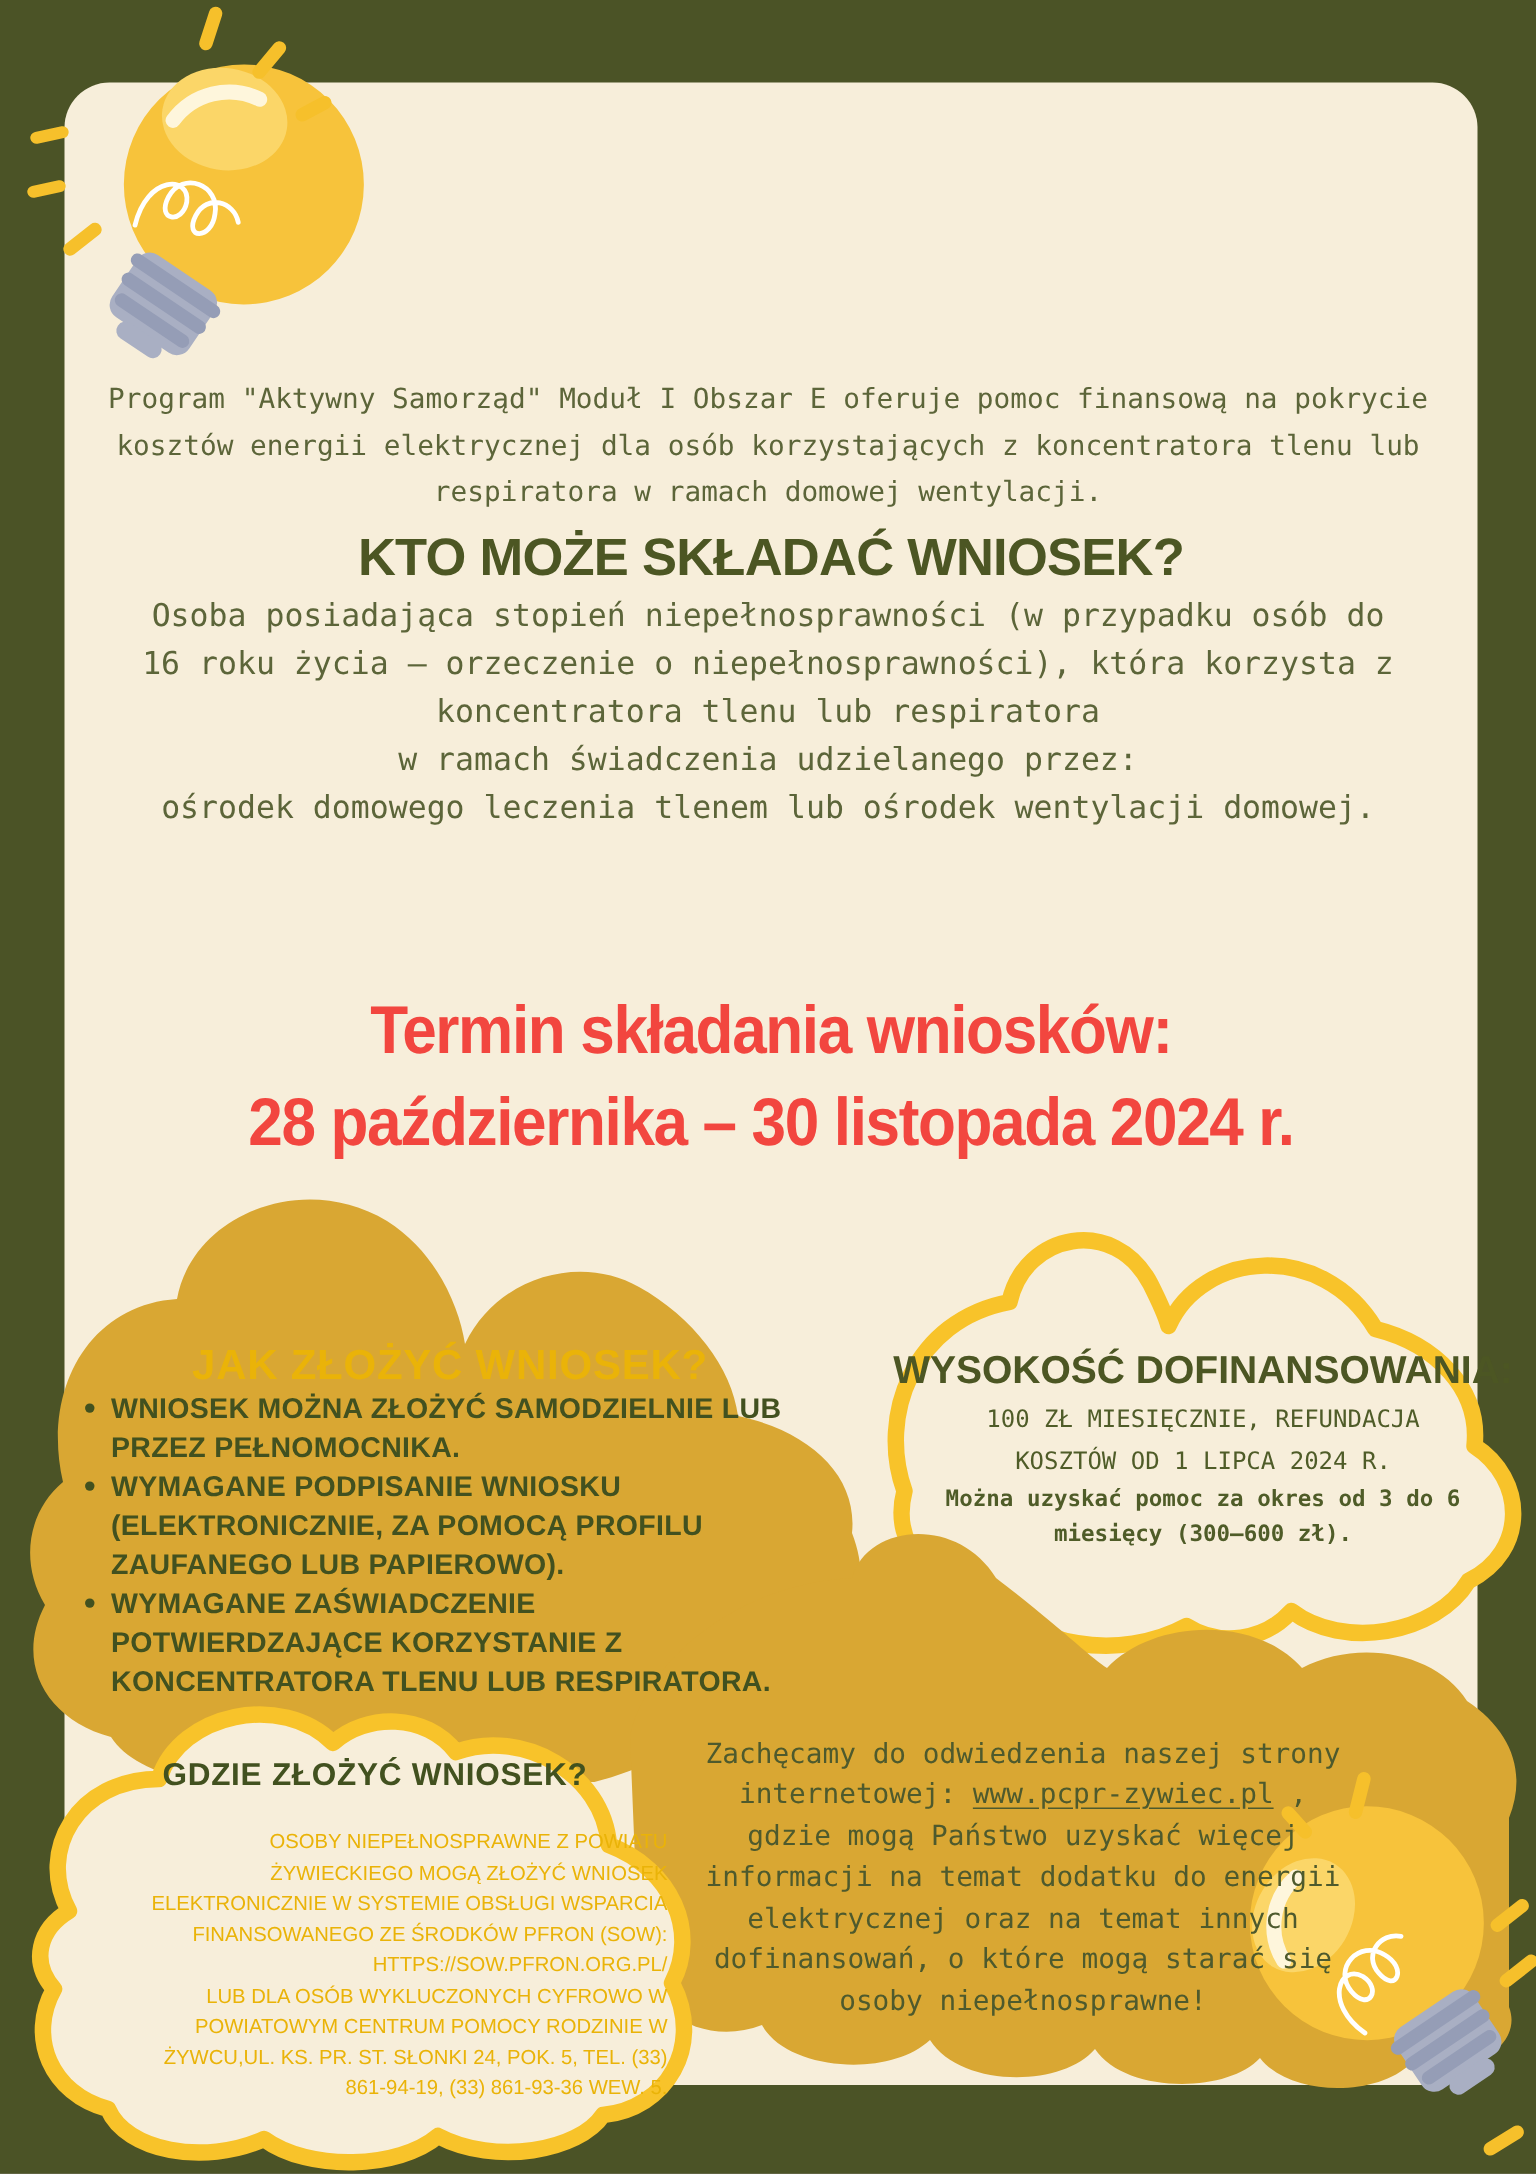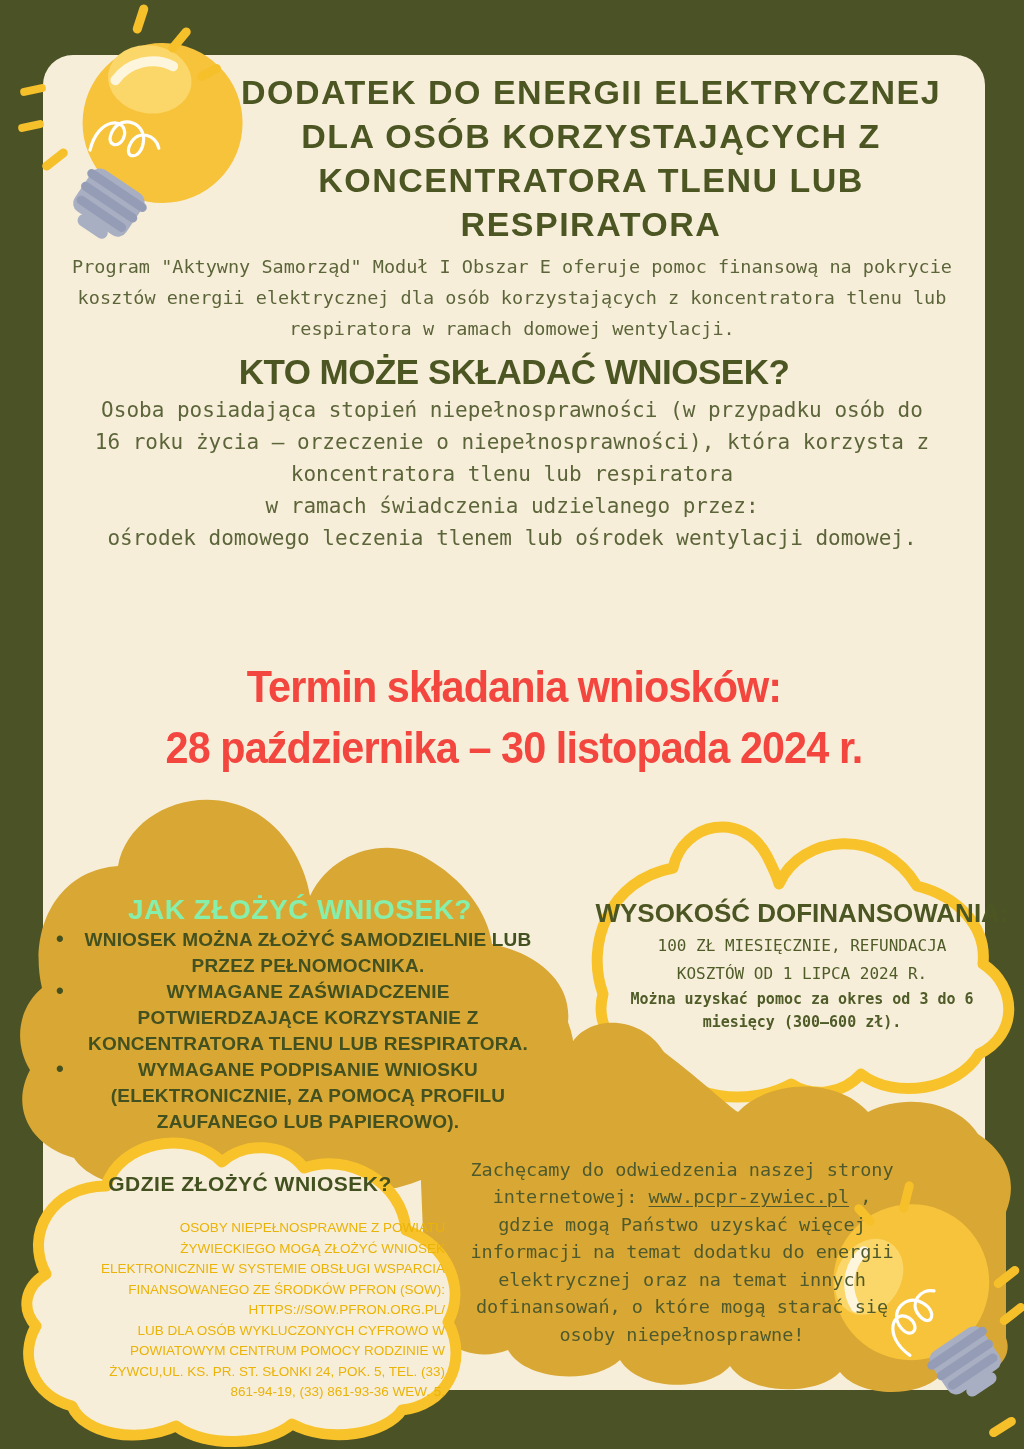--- a/index.html
+++ b/index.html
@@ -12,24 +12,24 @@
   .card{position:absolute;left:43px;top:55px;width:942px;height:1335px;background:#F7EEDA;border-radius:30px;}
   .cloud{position:absolute;}
   .title{left:212px;top:70px;width:758px;font-size:34px;line-height:44px;letter-spacing:1.5px;
          font-weight:bold;color:#4C5623;}
   .intro{left:50px;top:251px;width:924px;font-size:18.5px;line-height:31px;color:#5C6539;}
   .who-h{left:43px;top:352px;width:942px;font-size:35px;letter-spacing:-0.5px;font-weight:bold;color:#4C5623;}
   .who-b{left:50px;top:394px;width:924px;font-size:21px;line-height:32px;color:#5C6539;}
   .who-n{left:50px;top:556px;width:924px;font-size:16px;line-height:26.5px;font-weight:bold;color:#5C6539;}
   .deadline{left:43px;top:656px;width:942px;color:#F2463F;font-weight:bold;font-size:45px;
             line-height:61px;letter-spacing:-1px;transform:scaleX(.92);transform-origin:center top;}
-  .how-h{left:90px;top:894px;width:420px;font-size:28px;letter-spacing:.5px;font-weight:bold;color:#86efac;}
+  .how-h{left:90px;top:894px;width:420px;font-size:28px;letter-spacing:.5px;font-weight:bold;color:#eab308;}
   .how-list{left:74px;top:927px;width:468px;margin:0;padding:0;list-style:none;}
   .how-list li{position:relative;font-size:19px;line-height:26px;font-weight:bold;color:#42511F;
-               text-align:center;white-space:pre-line;letter-spacing:.2px;}
+               white-space:pre-line;letter-spacing:.2px;}
   .how-list li::before{content:"\2022";position:absolute;left:-18px;top:-1px;font-size:22px;}
   .funding-h{left:592px;top:898px;width:420px;font-size:26px;font-weight:bold;color:#4C5623;}
   .funding-a{left:600px;top:932px;width:404px;font-size:16px;line-height:28px;color:#4F5C28;}
   .funding-n{left:600px;top:988px;width:404px;font-size:15px;line-height:23px;font-weight:bold;color:#4F5C28;}
   .where-h{left:85px;top:1172px;width:330px;font-size:21px;letter-spacing:.5px;font-weight:bold;color:#42511F;}
   .where-b{left:55px;top:1218px;width:390px;font-size:13.5px;line-height:20.5px;font-weight:normal;color:#eab308;text-align:right;}
   .visit{left:448px;top:1128px;width:468px;font-size:18.5px;line-height:27.5px;color:#4E5A2D;}
   .visit .link{text-decoration:underline;text-underline-offset:3px;cursor:pointer;margin-top:12px;}
   .dash{position:absolute;background:#F6C02B;border-radius:5px;}
 </style>
@@ -137,24 +137,20 @@
   <div class="dash" style="left:196px;top:68px;width:26px;height:9px;transform:rotate(-28deg);"></div>
   <div class="dash" style="left:20px;top:86px;width:26px;height:8px;transform:rotate(-12deg);"></div>
   <div class="dash" style="left:18px;top:122px;width:26px;height:8px;transform:rotate(-12deg);"></div>
   <div class="dash" style="left:40px;top:155px;width:30px;height:9px;transform:rotate(-38deg);"></div>
   <div class="dash" style="left:902px;top:1181px;width:9px;height:32px;transform:rotate(14deg);"></div>
   <div class="dash" style="left:860px;top:1202px;width:9px;height:26px;transform:rotate(-42deg);"></div>
   <div class="dash" style="left:1002px;top:1262px;width:9px;height:30px;transform:rotate(52deg);"></div>
   <div class="dash" style="left:1008px;top:1299px;width:9px;height:30px;transform:rotate(52deg);"></div>
   <div class="dash" style="left:998px;top:1412px;width:9px;height:30px;transform:rotate(58deg);"></div>
 
-  <div class="abs center prelines title">DODATEK DO ENERGII ELEKTRYCZNEJ
-DLA OSÓB KORZYSTAJĄCYCH Z
-KONCENTRATORA TLENU LUB
-RESPIRATORA</div>
 
   <div class="abs center prelines mono intro">Program "Aktywny Samorząd" Moduł I Obszar E oferuje pomoc finansową na pokrycie
 kosztów energii elektrycznej dla osób korzystających z koncentratora tlenu lub
 respiratora w ramach domowej wentylacji.</div>
 
   <div class="abs center who-h">KTO MOŻE SKŁADAĆ WNIOSEK?</div>
 
   <div class="abs center prelines mono who-b">Osoba posiadająca stopień niepełnosprawności (w przypadku osób do
 16 roku życia – orzeczenie o niepełnosprawności), która korzysta z
 koncentratora tlenu lub respiratora
@@ -165,26 +161,26 @@
   <div class="abs center deadline">
     <div>Termin składania wniosków:</div>
     <div>28 października – 30 listopada 2024 r.</div>
   </div>
 
   <div class="abs center how-h">JAK ZŁOŻYĆ WNIOSEK?</div>
 
   <ul class="abs how-list">
     <li>WNIOSEK MOŻNA ZŁOŻYĆ SAMODZIELNIE LUB
 PRZEZ PEŁNOMOCNIKA.</li>
+    <li>WYMAGANE PODPISANIE WNIOSKU
+(ELEKTRONICZNIE, ZA POMOCĄ PROFILU
+ZAUFANEGO LUB PAPIEROWO).</li>
     <li>WYMAGANE ZAŚWIADCZENIE
 POTWIERDZAJĄCE KORZYSTANIE Z
 KONCENTRATORA TLENU LUB RESPIRATORA.</li>
-    <li>WYMAGANE PODPISANIE WNIOSKU
-(ELEKTRONICZNIE, ZA POMOCĄ PROFILU
-ZAUFANEGO LUB PAPIEROWO).</li>
   </ul>
 
   <div class="abs center funding-h">WYSOKOŚĆ DOFINANSOWANIA:</div>
 
   <div class="abs center prelines mono funding-a">100 ZŁ MIESIĘCZNIE, REFUNDACJA
 KOSZTÓW OD 1 LIPCA 2024 R.</div>
 
   <div class="abs center prelines mono funding-n">Można uzyskać pomoc za okres od 3 do 6
 miesięcy (300–600 zł).</div>
 

